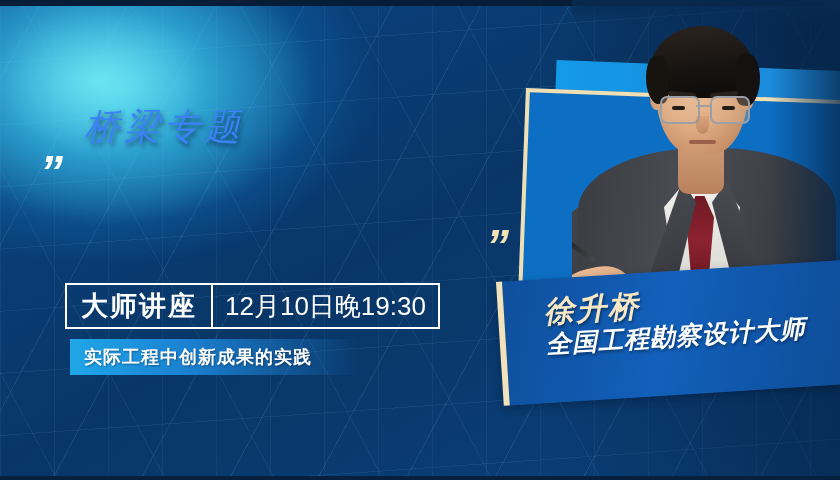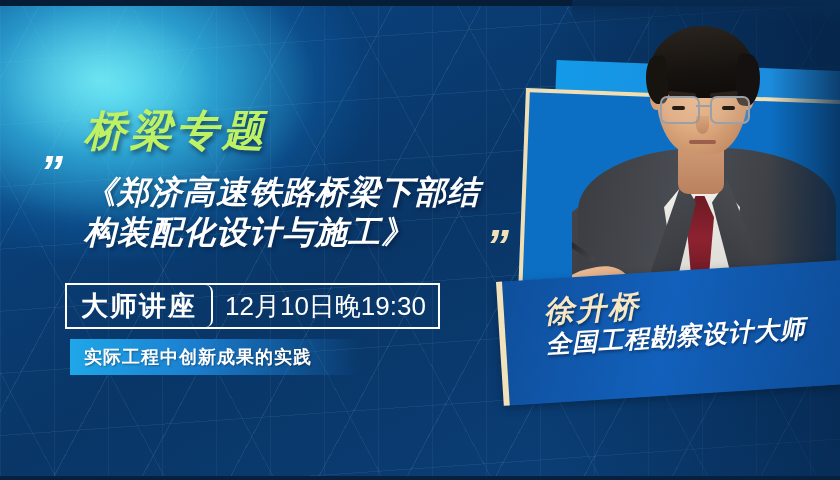--- a/index.html
+++ b/index.html
@@ -175,21 +175,21 @@
   .sp-title{
     font-size:25px;font-weight:bold;font-style:italic;color:#ffffff;
     letter-spacing:1px;line-height:1.15;margin-top:2px;
     text-shadow:1px 2px 3px rgba(0,0,0,.40);
     white-space:nowrap;
   }
 
   
   .topic{
     position:absolute;left:84px;top:103px;
-    font-size:42px;font-weight:bold;font-style:italic;color:#bef264;
+    font-size:36px;font-weight:normal;font-style:italic;color:#3b82f6;
     letter-spacing:4px;
     text-shadow:2px 3px 5px rgba(0,10,30,.55);
     white-space:nowrap;
   }
   .quote-open{
     position:absolute;left:40px;top:172px;
     font-size:46px;font-weight:bold;font-style:italic;color:#ffffff;
     line-height:0;letter-spacing:-2px;
   }
   .quote-close{
@@ -212,21 +212,20 @@
     height:42px;
   }
   .infobar .seg{
     display:flex;align-items:center;justify-content:center;
     color:#ffffff;white-space:nowrap;
   }
   .seg-left{
     font-size:27px;font-weight:bold;letter-spacing:2px;
     padding:0 14px;
     border-right:2px solid #ffffff;
-    border-radius:7px;
   }
   .seg-right{
     font-size:26px;font-weight:normal;letter-spacing:0px;
     padding:0 12px;
   }
   .subbar{
     position:absolute;left:70px;top:339px;width:290px;height:36px;
     background:linear-gradient(to right,#1fa7e8 0%,#1b7fd0 42%,rgba(16,80,150,.0) 100%);
     display:flex;align-items:center;
   }
@@ -287,21 +286,20 @@
 
   <div class="name-plate">
     <div class="name-inner">
       <div class="sp-name">徐升桥</div>
       <div class="sp-title">全国工程勘察设计大师</div>
     </div>
   </div>
 
   <div class="topic">桥梁专题</div>
   <div class="quote-open">”</div>
-  <div class="booktitle">《郑济高速铁路桥梁下部结构装配化设计与施工》</div>
   <div class="quote-close">”</div>
 
   <div class="infobar">
     <div class="seg seg-left">大师讲座</div>
     <div class="seg seg-right">12月10日晚19:30</div>
   </div>
 
   <div class="subbar">
     <span>实际工程中创新成果的实践</span>
   </div>

